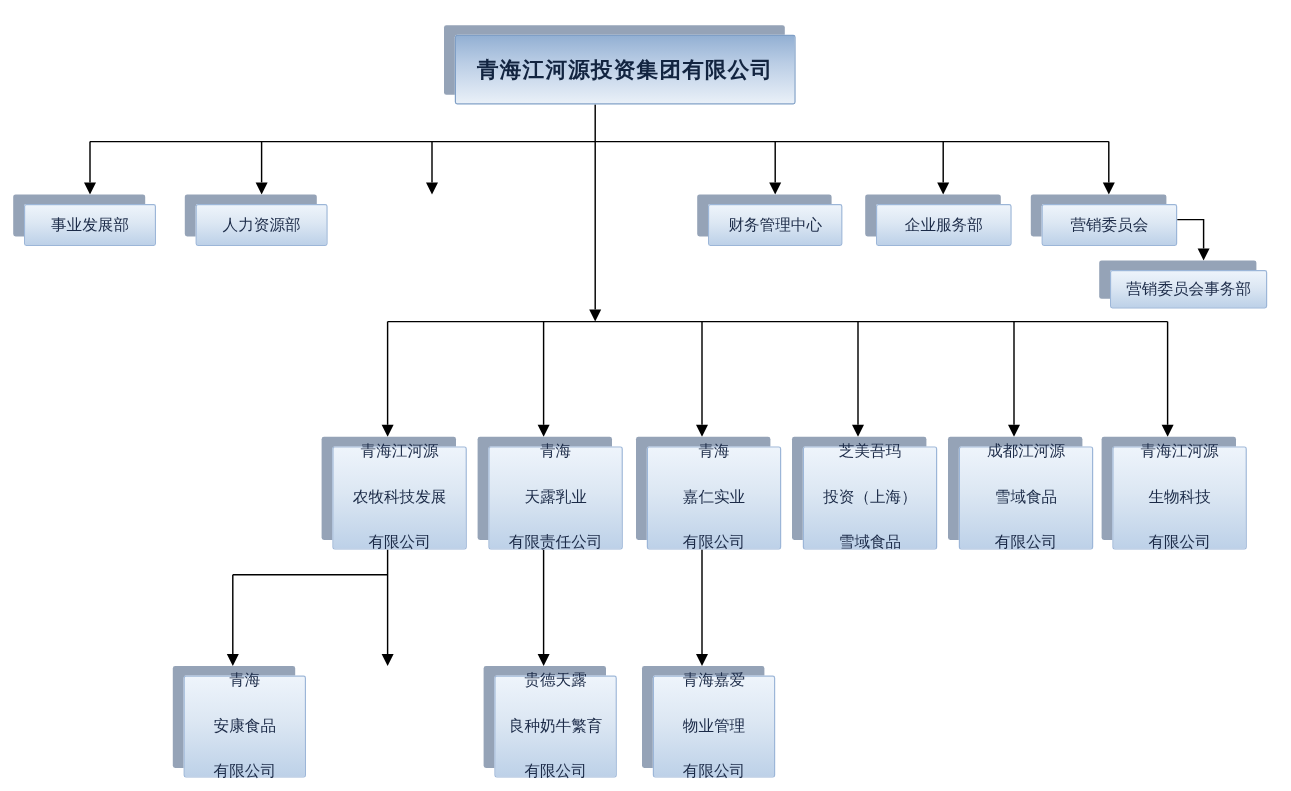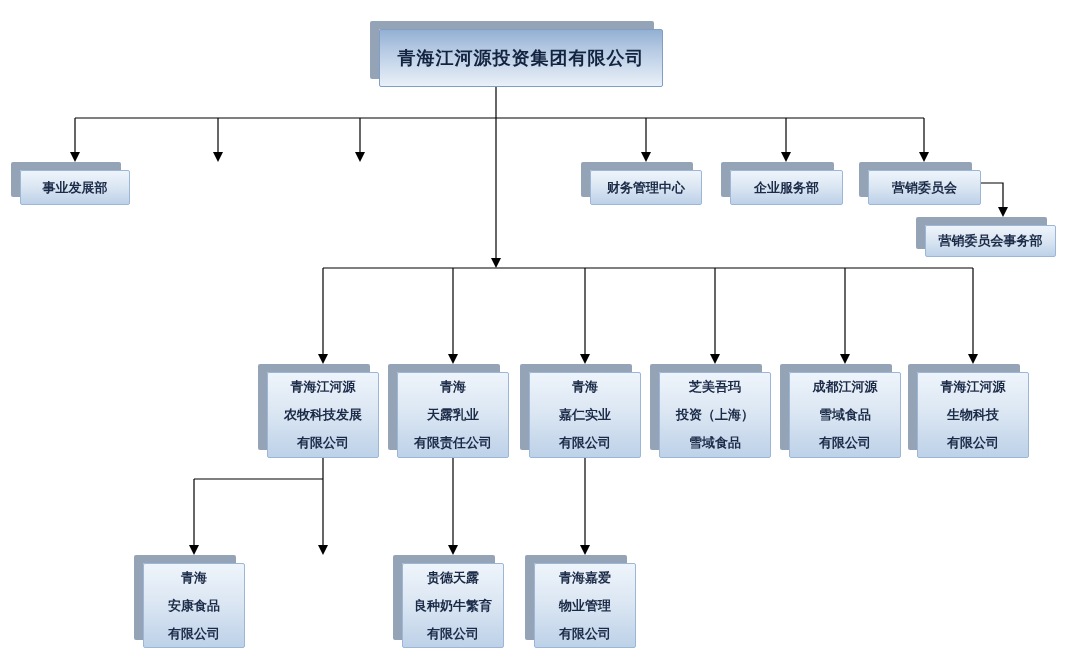--- a/index.html
+++ b/index.html
@@ -7,24 +7,24 @@
        font-family:"DejaVu Sans","Liberation Sans",sans-serif;}
   .stage{position:relative;width:1076px;height:466px;background:#ffffff;}
   svg.connectors{position:absolute;left:0;top:0;z-index:1;}
   svg.connectors line, svg.connectors polyline{stroke:#000000;stroke-width:1.2;fill:none;}
   svg.connectors polygon{fill:#000000;stroke:none;}
   .node{position:absolute;z-index:2;
         border:1px solid #9cb6d8;border-radius:2px;
         box-shadow:-9px -8px 0 0 #95a3b7;
         background:linear-gradient(180deg,#eef4fb 0%,#dce7f3 45%,#bdd1e8 100%);
         color:#1b2a47;display:flex;align-items:center;justify-content:center;
-        text-align:center;white-space:pre-line;font-size:13px;box-sizing:border-box;font-weight:bold;}
+        text-align:center;white-space:pre-line;font-size:13px;box-sizing:border-box;}
   .node.root{background:linear-gradient(180deg,#93b0d3 0%,#bacde5 40%,#e9f0f8 100%);
         border-color:#7f9fc6;font-weight:bold;font-size:18px;letter-spacing:1px;color:#122440;}
-  .node.multi{line-height:28px;}
+  .node.multi{line-height:38px;margin-left:10px;}
 </style>
 </head>
 <body>
 
 <div class="stage">
 
   <svg class="connectors" width="1076" height="659" viewBox="0 0 1076 659">
 
     <line x1="496" y1="87" x2="496" y2="118"></line>
     <line x1="75" y1="118" x2="924" y2="118"></line>
@@ -69,20 +69,21 @@
       <polygon points="194,555 189,545 199,545"></polygon>
     <line x1="453" y1="458" x2="453" y2="545"></line>
       <polygon points="453,555 448,545 458,545"></polygon>
     <line x1="585" y1="458" x2="585" y2="545"></line>
       <polygon points="585,555 580,545 590,545"></polygon>
   </svg>
 
   <div class="node root" style="left:379px;top:29px;width:284px;height:58px">青海江河源投资集团有限公司</div>
 
   <div class="node" style="left:20px;top:170px;width:110px;height:35px">事业发展部</div>
+  <div class="node" style="left:163px;top:170px;width:110px;height:35px">人力资源部</div>
   <div class="node" style="left:590px;top:170px;width:112px;height:35px">财务管理中心</div>
   <div class="node" style="left:868px;top:170px;width:113px;height:35px">营销委员会</div>
   <div class="node" style="left:730px;top:170px;width:113px;height:35px">企业服务部</div>
 
   <div class="node" style="left:925px;top:225px;width:131px;height:32px">营销委员会事务部</div>
 
   <div class="node multi" style="left:267px;top:372px;width:112px;height:86px">青海江河源
 农牧科技发展
 有限公司</div>
   <div class="node multi" style="left:397px;top:372px;width:112px;height:86px">青海

